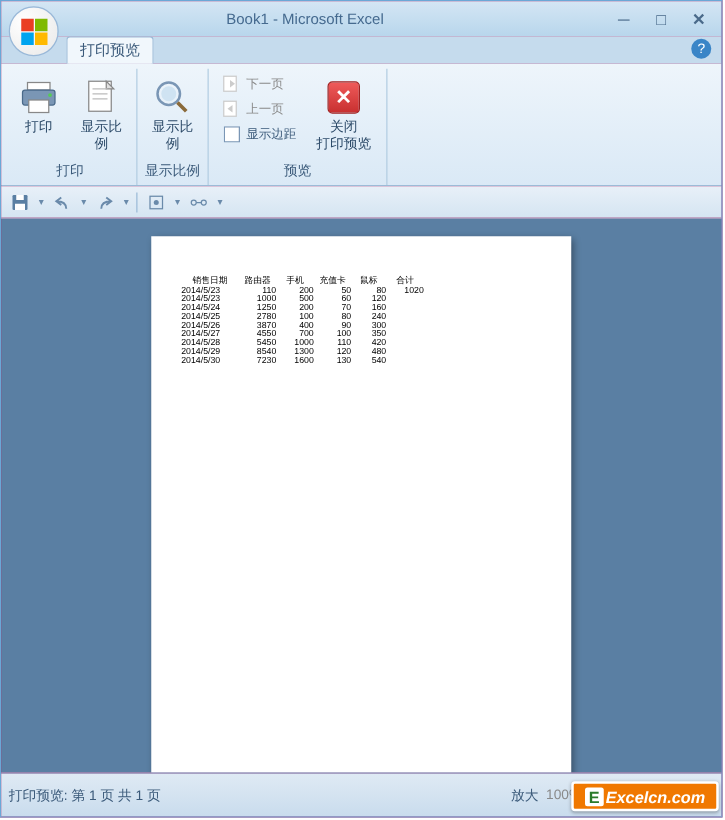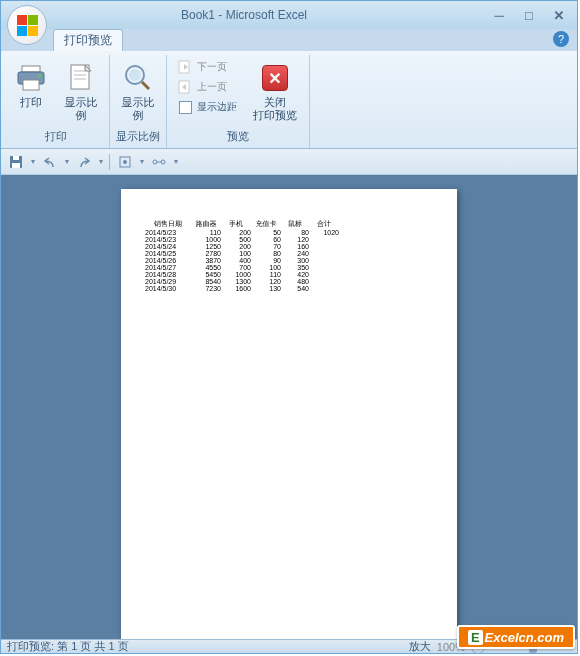--- a/index.html
+++ b/index.html
@@ -30,21 +30,21 @@
     .qat { height: 26px; background: linear-gradient(#e8f0f8,#d5e5f2); border-bottom: 1px solid #b3cde2; display:flex; align-items:center; padding: 0 6px; gap: 6px; }
     .qat-btn { width:18px; height:18px; color:#6a8aaa; display:flex;align-items:center;justify-content:center; font-size:12px; }
     .preview-area { flex:1; background: #5a7fa3; display:flex; justify-content:center; padding: 14px; overflow:hidden; }
     .page { width: 336px; height: 462px; background: #fff; box-shadow: 2px 2px 6px rgba(0,0,0,0.4); padding: 30px 24px; }
     .sheet { font-size: 7px; color: #000; font-family: "SimSun", monospace; }
     .sheet-row { display: flex; white-space: nowrap; }
     .sheet-row span { display:inline-block; text-align: right; }
     .c0 { width: 46px; text-align:left !important; }
     .c1 { width: 30px; } .c2 { width: 30px; } .c3 { width: 30px; } .c4 { width: 28px; } .c5 { width: 30px; }
     .sheet-hdr span { text-align: center !important; font-weight: normal; }
-    .statusbar { height: 14px; background: linear-gradient(#dfeaf4,#c9dced); border-top:1px solid #9cbbd7; display:flex; align-items:center; font-size:11px; color:#3b5a7a; padding: 0 6px; }
+    .statusbar { height: 35px; background: linear-gradient(#dfeaf4,#c9dced); border-top:1px solid #9cbbd7; display:flex; align-items:center; font-size:11px; color:#3b5a7a; padding: 0 6px; }
     .status-left { flex:1; }
     .zoom { display:flex; align-items:center; gap:6px; }
     .zoom-track { width: 80px; height: 4px; background: #a8c3da; border-radius: 2px; position:relative; }
     .zoom-thumb { position:absolute; left: 38px; top:-4px; width:8px; height:12px; background:#89a8c4; border-radius:2px; }
     .watermark { position:absolute; right:2px; bottom:4px; width:118px; height:24px; background:#f07800; border-radius:3px; display:flex; align-items:center; justify-content:center; color:#fff; font-style:italic; font-weight:bold; font-size:13px; border:2px solid #fff; box-shadow:0 1px 3px rgba(0,0,0,0.3); }
     .watermark .e { background:#fff; color:#2a7a2a; border-radius:2px; padding:0 3px; margin-right:2px; font-style:normal; }
     .sep { width:1px; height:16px; background:#9cbbd7; }
     .dd { font-size:8px; color:#6a8aaa; }
   </style>
 </head>

